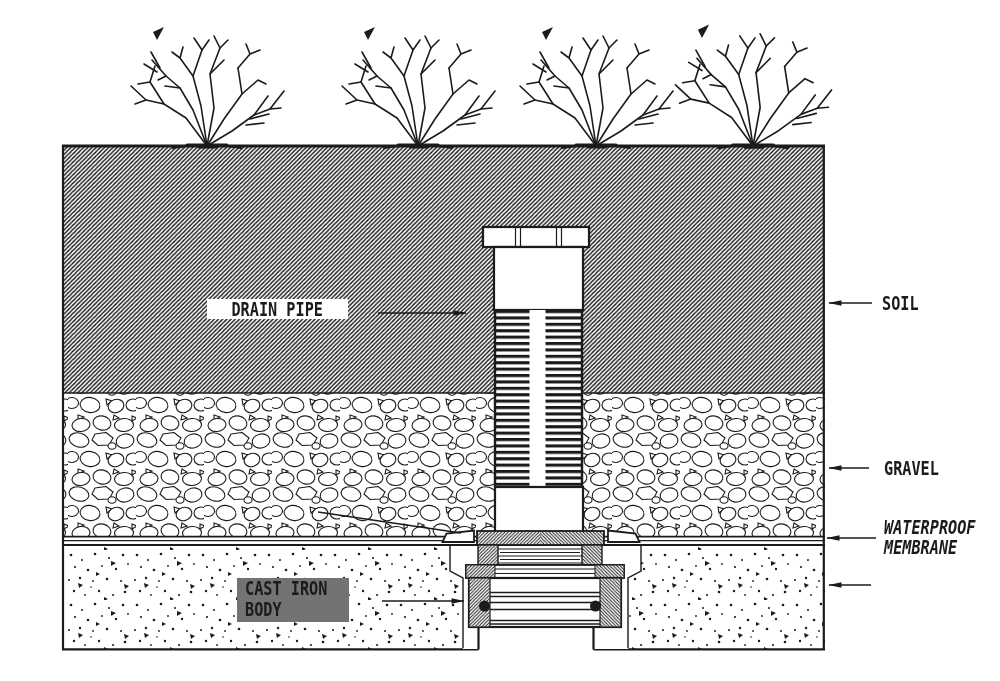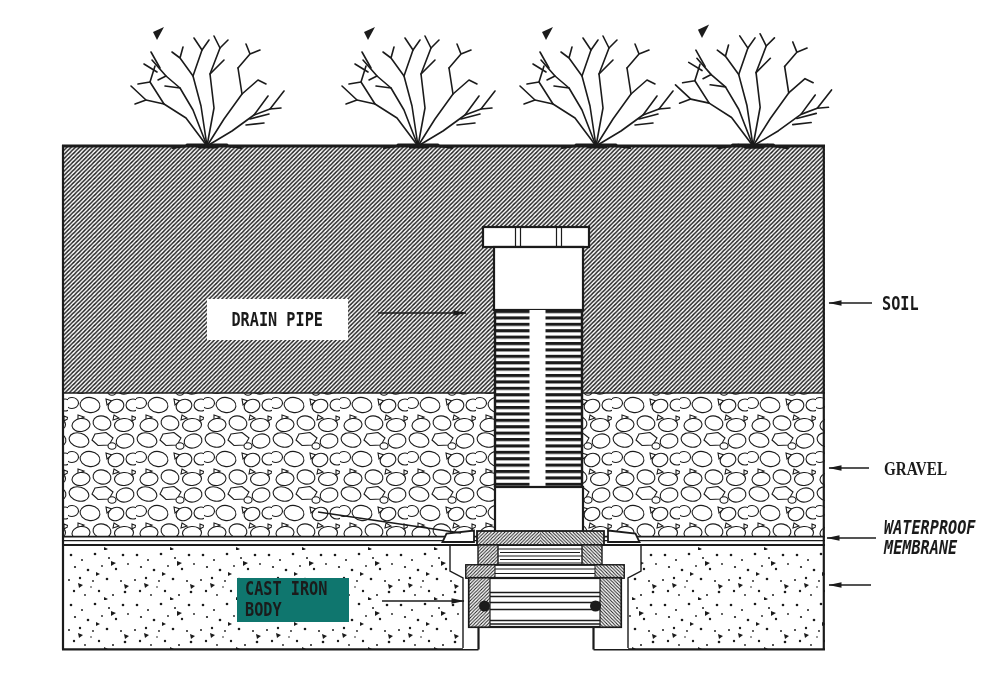--- a/index.html
+++ b/index.html
@@ -3,21 +3,21 @@
 <meta charset="utf-8">
 <style>
   html,body{margin:0;padding:0;background:#ffffff;}
   .stage{position:relative;width:1000px;height:681px;background:#fff;overflow:hidden;
          font-family:"DejaVu Sans Mono","Liberation Mono",monospace;}
   .stage svg{position:absolute;left:0;top:0;}
   .cad{position:absolute;color:#1b1b1b;font-size:19px;font-weight:600;line-height:21px;white-space:nowrap;}
   .cad .sq{display:inline-block;transform:scaleX(0.8);transform-origin:left center;}
   .boxlabel{background:#ffffff;display:flex;align-items:center;justify-content:center;}
   .boxlabel .sq{transform-origin:center center;}
-  .masklabel{background:#0f766e;text-decoration:underline;}
+  .masklabel{background:#737373;text-decoration:underline;}
 </style>
 </head>
 <body>
 
 <div class="stage">
 
 <svg width="1000" height="681" viewBox="0 0 1000 681">
   <defs>
     <marker id="arr" markerWidth="14" markerHeight="8" refX="13" refY="4" orient="auto" markerUnits="userSpaceOnUse">
       <path d="M0.5,1.2 L13.5,4 L0.5,6.8 Z" fill="#1b1b1b"></path>
@@ -228,35 +228,35 @@
     <line x1="378" y1="313" x2="466" y2="313" marker-end="url(#arr)"></line>
     <line x1="318" y1="512" x2="461" y2="533"></line>
     <line x1="382" y1="601" x2="464" y2="601" marker-end="url(#arr)"></line>
     <line x1="872" y1="303" x2="829" y2="303" marker-end="url(#arr)"></line>
     <line x1="869" y1="468" x2="829" y2="468" marker-end="url(#arr)"></line>
     <line x1="876" y1="538" x2="827" y2="538" marker-end="url(#arr)"></line>
     <line x1="871" y1="585" x2="829" y2="585" marker-end="url(#arr)"></line>
   </g>
 </svg>
 
-  <div class="cad boxlabel" style="left:207px;top:299px;width:141px;height:41px;">
+  <div class="cad boxlabel" style="left:207px;top:299px;width:141px;height:20px;">
     <span class="sq">DRAIN PIPE</span>
   </div>
 
 
   <div class="cad masklabel" style="left:237px;top:578px;width:104px;height:44px;padding-left:8px;">
     <div><span class="sq">CAST IRON</span></div>
     <div><span class="sq">BODY</span></div>
   </div>
 
   <div class="cad" style="left:882px;top:293px;text-align:center;">
     <span class="sq">SOIL</span>
   </div>
 
-  <div class="cad" style="left:884px;top:458px;font-family:Liberation Serif, serif;">
+  <div class="cad" style="left:884px;top:458px;">
     <span class="sq">GRAVEL</span>
   </div>
 
   <div class="cad" style="left:884px;top:518px;line-height:19.5px;font-style:italic;">
     <div><span class="sq">WATERPROOF</span></div>
     <div><span class="sq">MEMBRANE</span></div>
   </div>
 
 
 </div>

